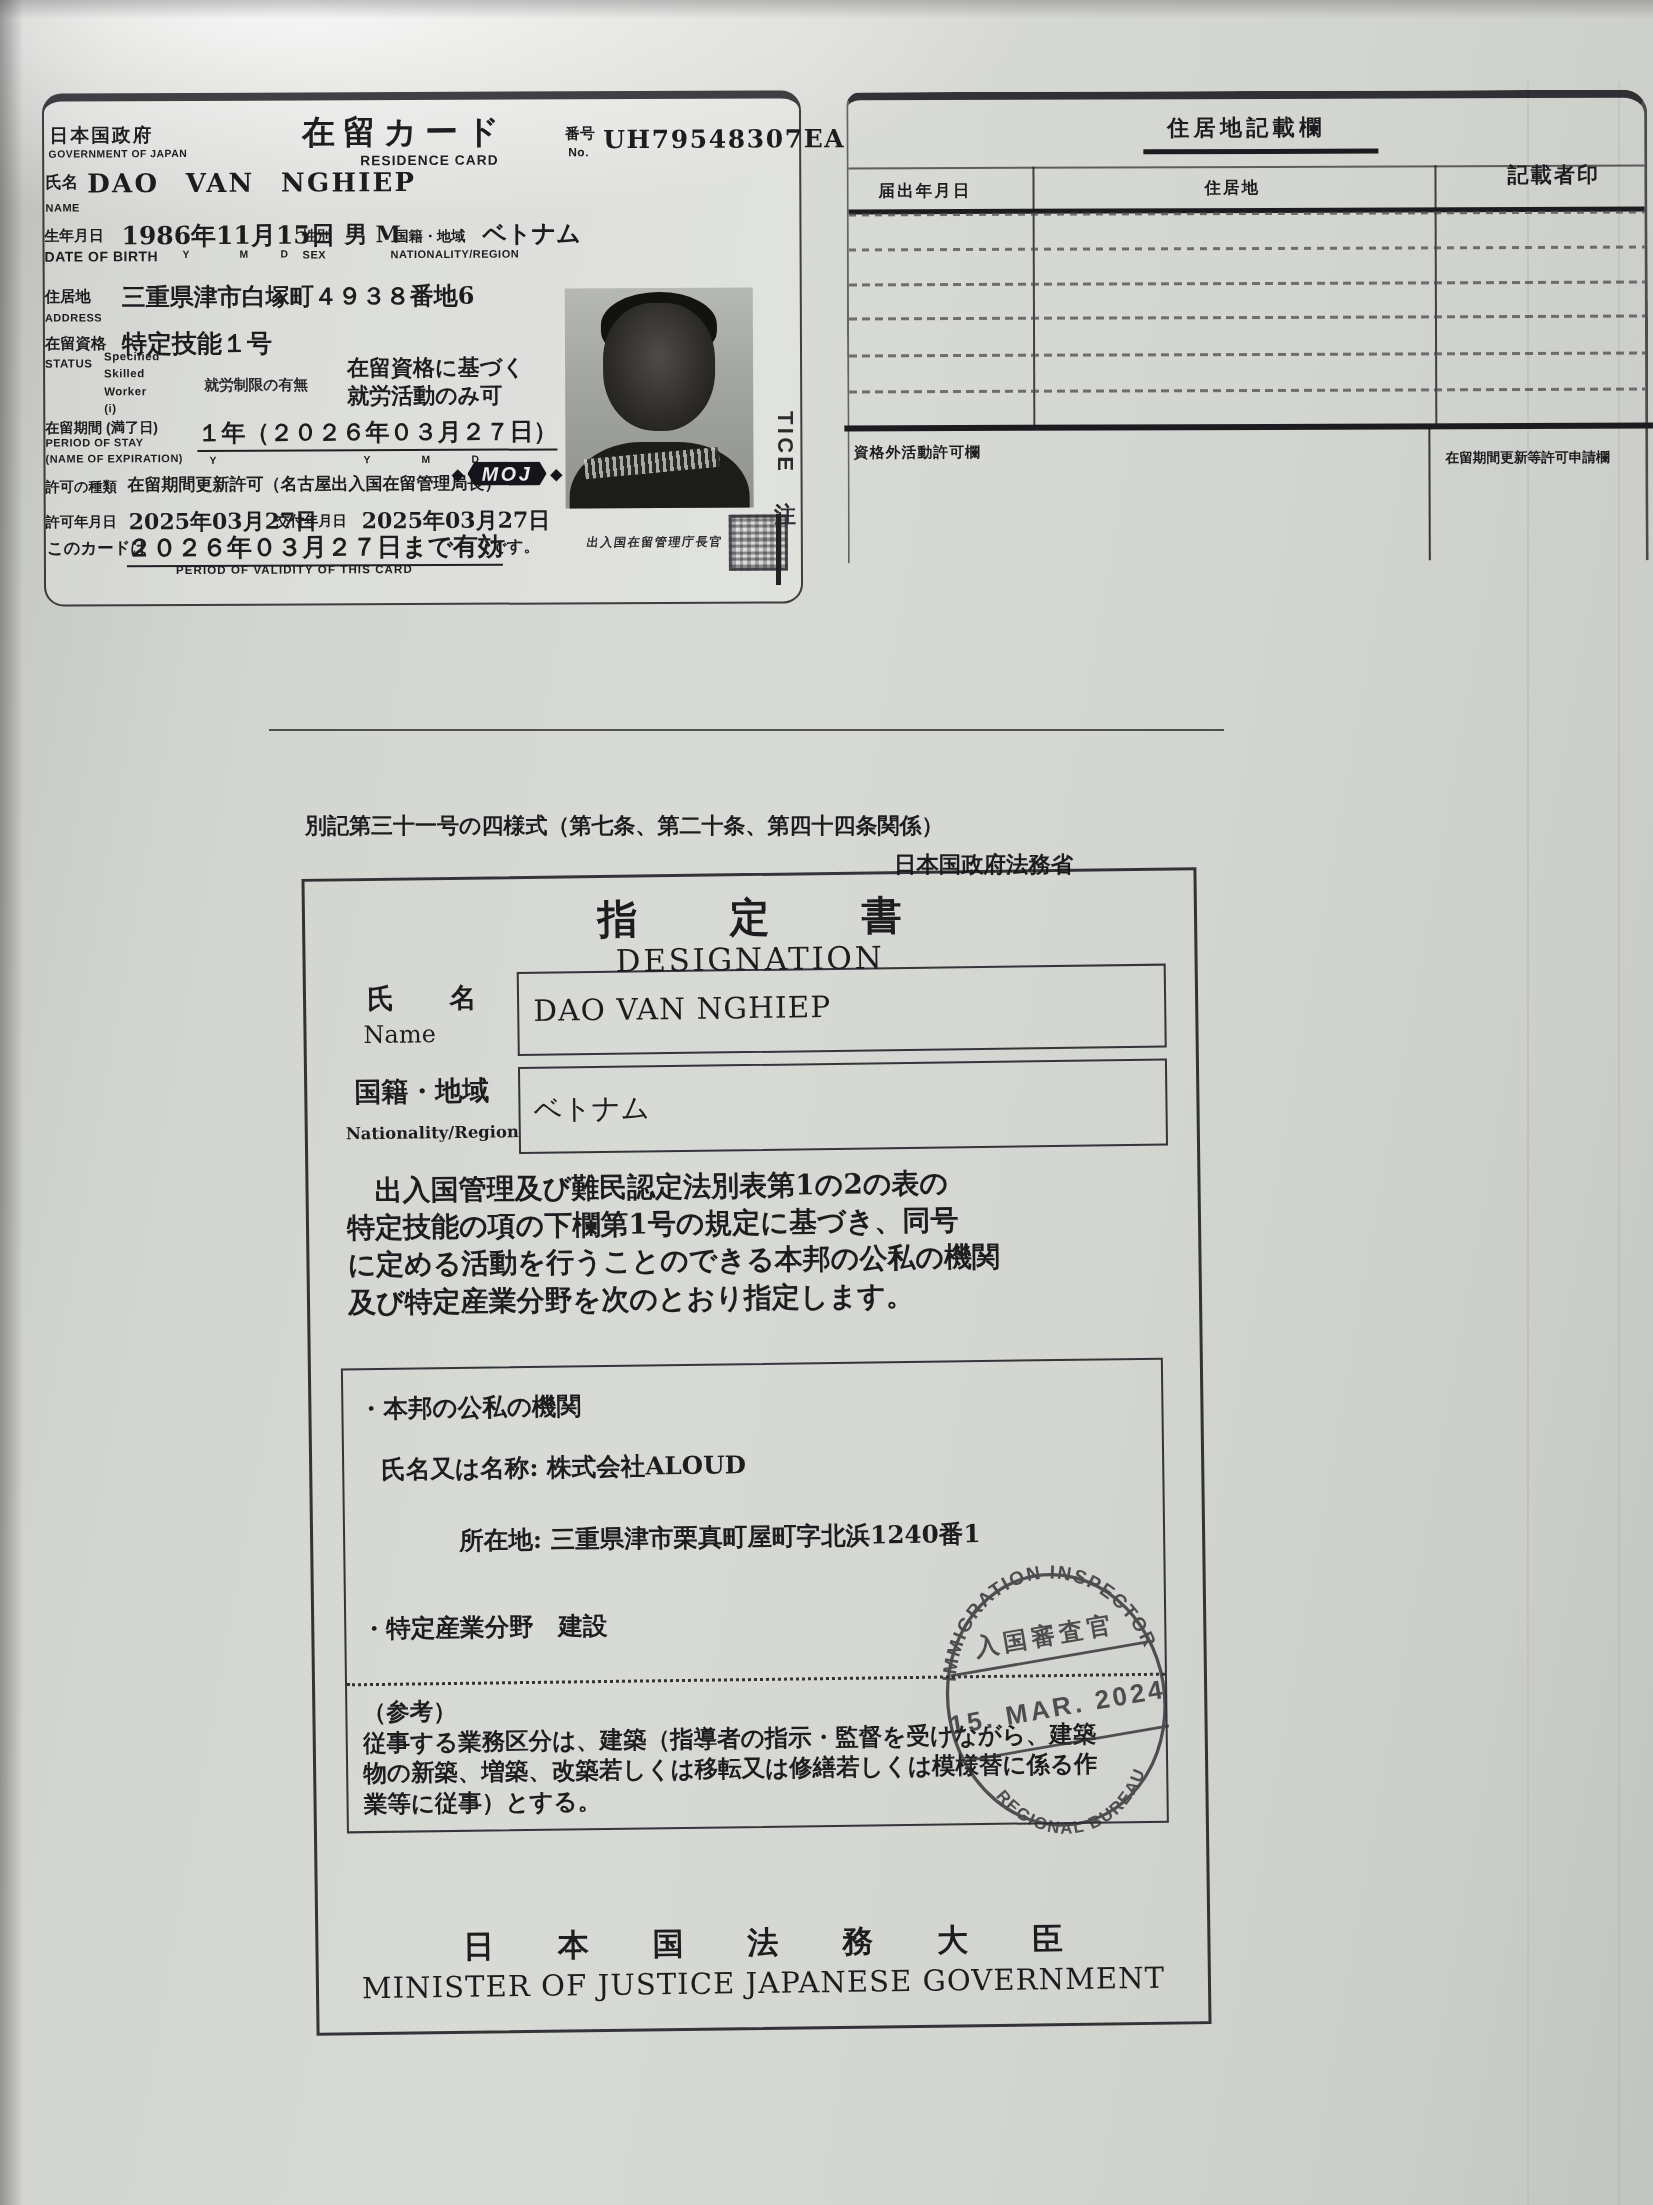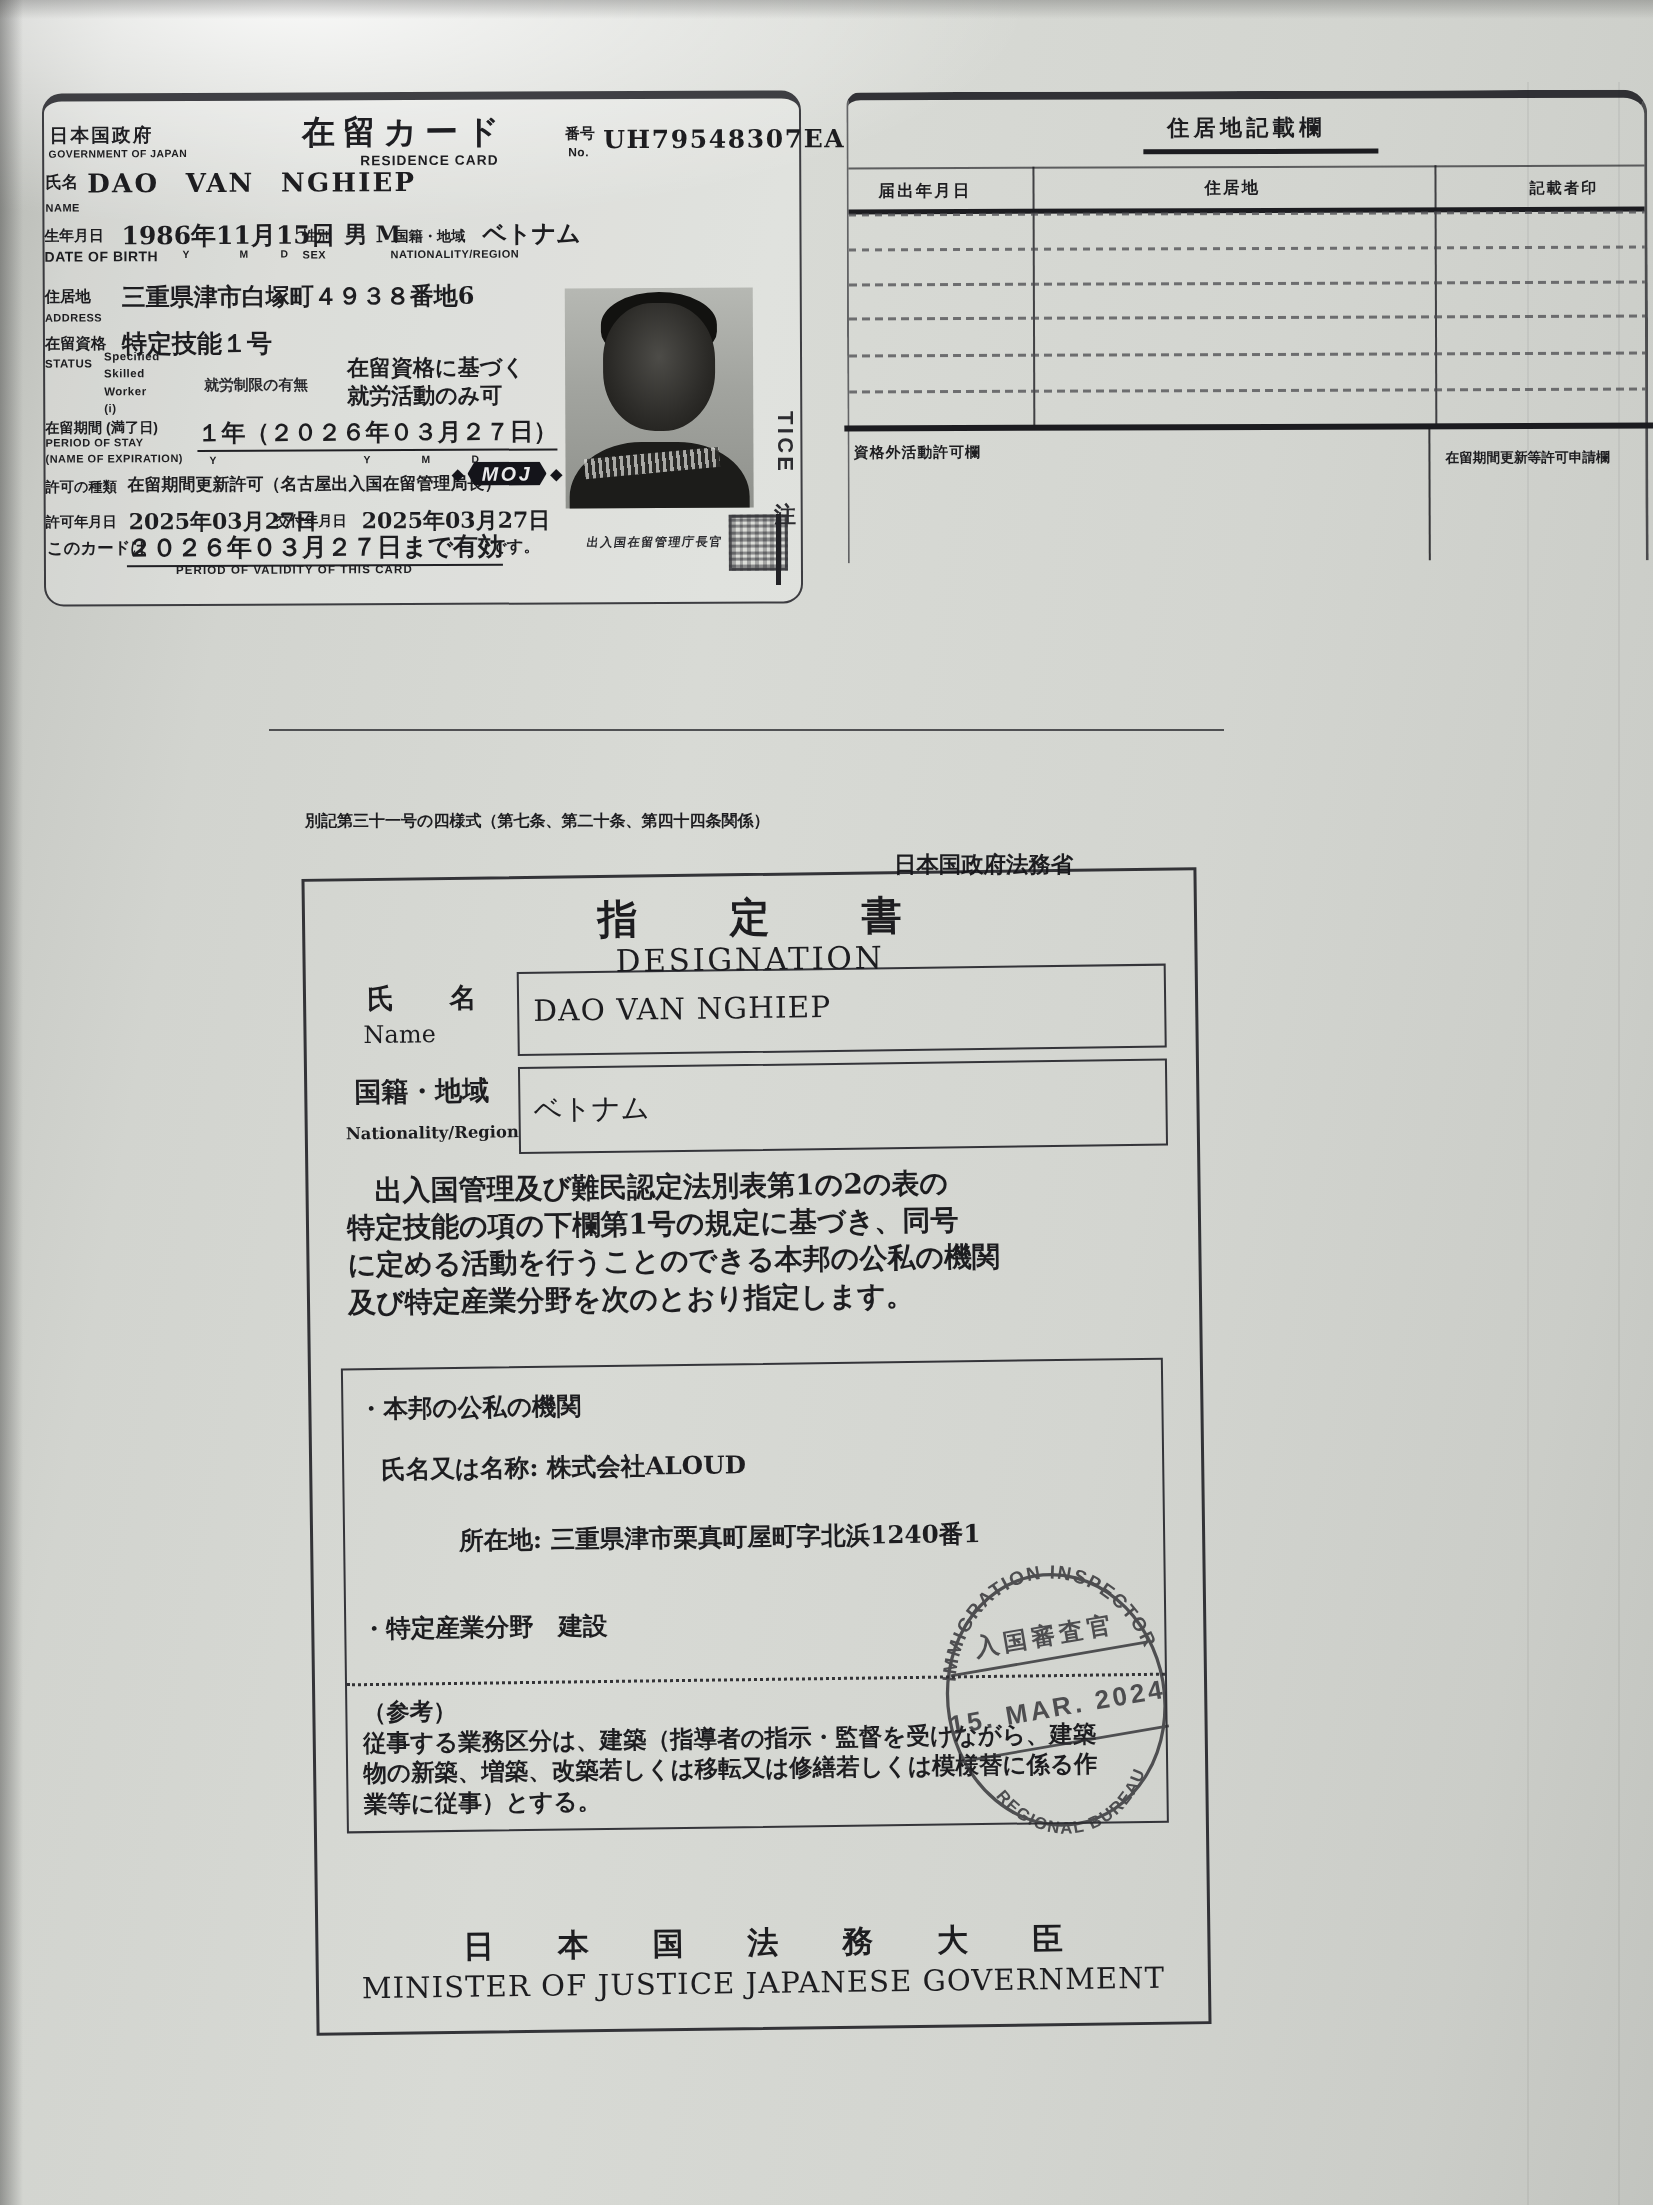--- a/index.html
+++ b/index.html
@@ -149,39 +149,39 @@
 
   <div class="abs vtext" style="left:770px;top:411px;font-size:22px;letter-spacing:3.3px;">TICE 注</div>
   <div class="abs" style="left:776px;top:514px;width:4.9px;height:71px;background:#222226;"></div>
 
   <div class="abs rtable">
     <div class="abs jpB center" style="left:0;right:0;top:14.2px;font-size:22px;letter-spacing:4.4px;">住居地記載欄</div>
     <div class="rule" style="left:295px;top:50px;width:235px;height:4.9px;"></div>
     <div class="rule" style="left:0;top:67px;width:100%;height:1.6px;opacity:.65;"></div>
     <div class="abs jpB" style="left:30px;top:80px;font-size:16.4px;letter-spacing:2.2px;">届出年月日</div>
     <div class="abs jpB" style="left:356px;top:78px;font-size:16.4px;letter-spacing:2.2px;">住居地</div>
-    <div class="abs jpB" style="left:659px;top:81px;font-size:15px;letter-spacing:2.2px;margin-left:22px;">記載者印</div>
+    <div class="abs jpB" style="left:659px;top:63px;font-size:21px;letter-spacing:2.2px;">記載者印</div>
     <div class="rule" style="left:0;top:109px;width:100%;height:4.9px;"></div>
     <div class="rule" style="left:184px;top:67px;width:1.6px;height:261px;opacity:.8;"></div>
     <div class="rule" style="left:586px;top:67px;width:1.6px;height:261px;opacity:.8;"></div>
     <div class="dotrow" style="top:113px;"></div>
     <div class="dotrow" style="top:148px;"></div>
     <div class="dotrow" style="top:183px;"></div>
     <div class="dotrow" style="top:217px;"></div>
     <div class="dotrow" style="top:254px;"></div>
     <div class="dotrow" style="top:290px;"></div>
     <div class="rule" style="left:-5.5px;top:325px;width:103%;height:5.5px;"></div>
     <div class="abs jpB" style="left:4.4px;top:343px;font-size:14.8px;letter-spacing:1.1px;">資格外活動許可欄</div>
     <div class="abs jpB" style="left:596px;top:351px;font-size:13.7px;">在留期間更新等許可申請欄</div>
     <div class="rule" style="left:579px;top:330px;width:2.2px;height:132px;opacity:.85;"></div>
   </div>
 
   <div class="abs" style="left:269px;top:729px;width:955px;height:2.2px;background:rgba(35,35,40,.75);"></div>
 
-  <div class="abs jpB serif" style="left:305px;top:811px;font-size:16px;text-align:right;">別記第三十一号の四様式（第七条、第二十条、第四十四条関係）</div>
+  <div class="abs jpB serif" style="left:305px;top:811px;font-size:22px;text-align:right;">別記第三十一号の四様式（第七条、第二十条、第四十四条関係）</div>
   <div class="abs jpB serif" style="left:894px;top:849px;font-size:22.4px;">日本国政府法務省</div>
 
   <div class="abs desbox">
     <div class="abs jpB serif center" style="left:0;right:0;top:14.2px;font-size:40px;letter-spacing:26px;text-indent:26px;">指　定　書</div>
     <div class="abs serif center" style="left:0;right:0;top:65px;font-size:31px;letter-spacing:2.7px;">DESIGNATION</div>
 
     <div class="abs serif jpB" style="left:61px;top:100px;font-size:27px;letter-spacing:14.2px;">氏　名</div>
     <div class="abs serif" style="left:57px;top:140px;font-size:24px;">Name</div>
     <div class="inbox" style="left:211px;top:93px;width:645px;height:80px;">
       <div class="abs serif" style="left:14.2px;top:19.7px;font-size:29.5px;letter-spacing:1.1px;">DAO VAN NGHIEP</div>

